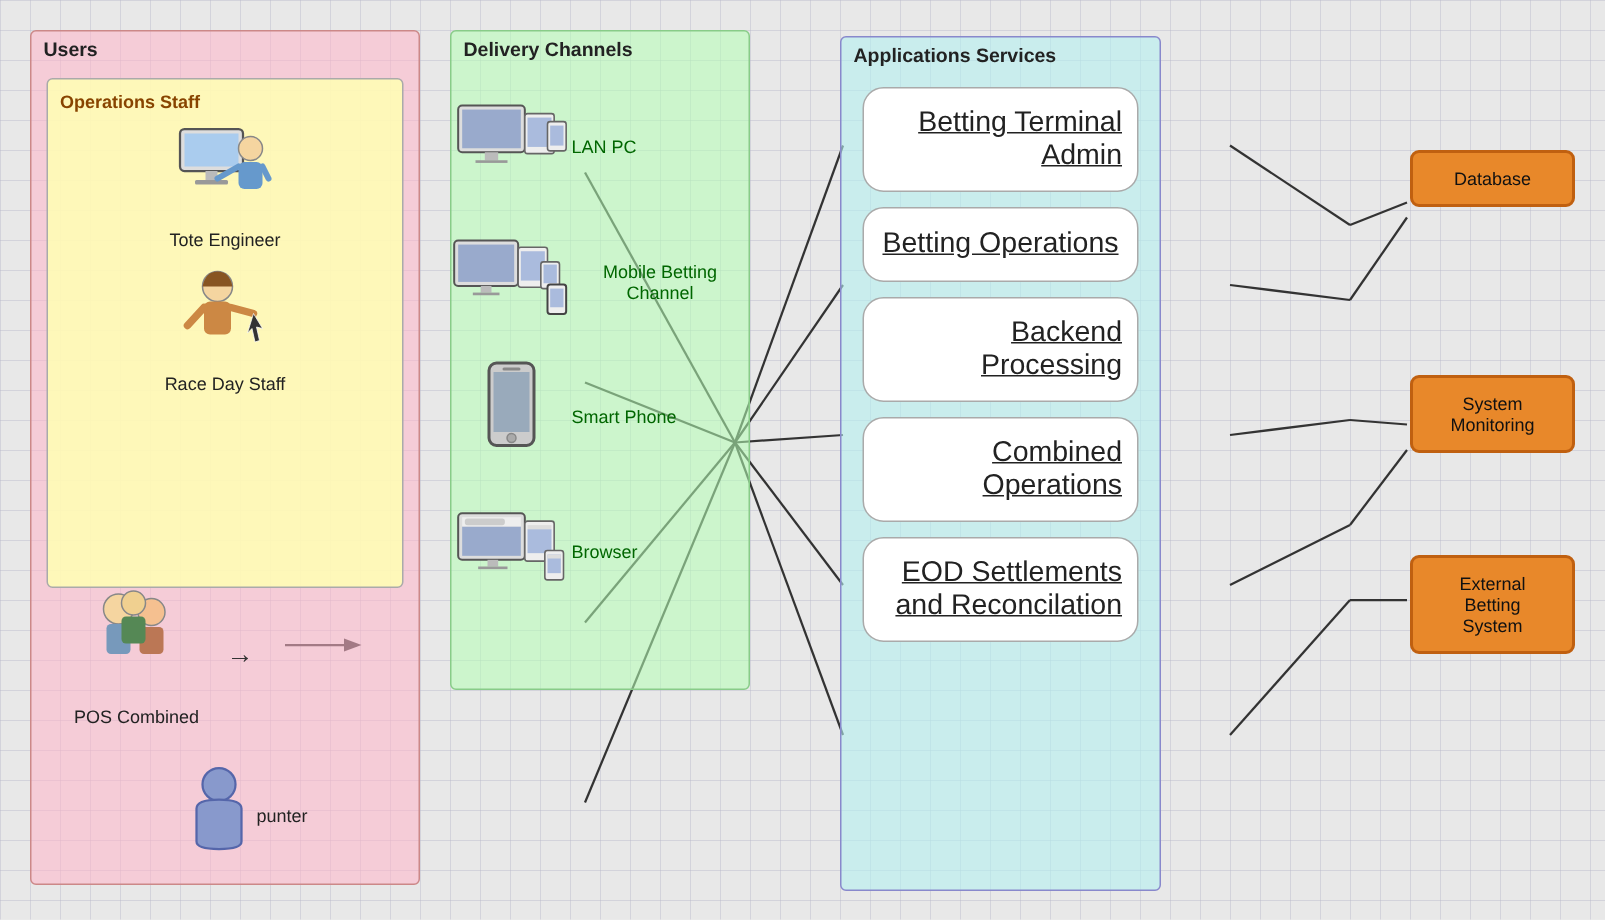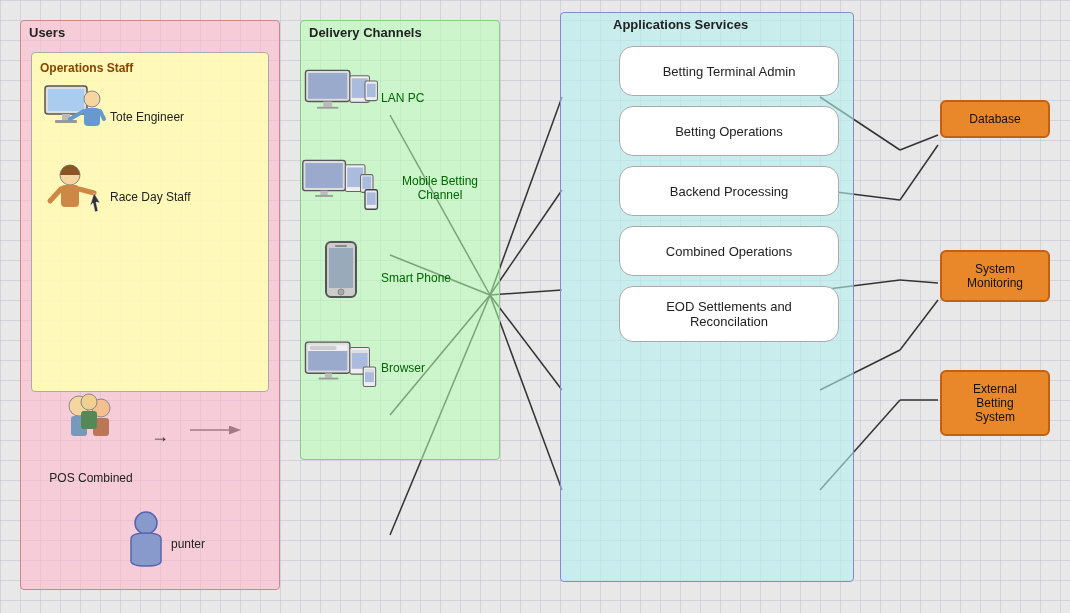--- a/index.html
+++ b/index.html
@@ -51,21 +51,21 @@
     }
     .ops-staff-label {
       font-size: 12px;
       font-weight: bold;
       color: #884400;
       margin-bottom: 6px;
     }
 
     .person-item {
       display: flex;
-      flex-direction: row;
+      flex-direction: column;
       align-items: center;
       margin-bottom: 10px;
     }
     .person-icon {
       width: 70px;
       height: 70px;
       display: flex;
       align-items: center;
       justify-content: center;
     }
@@ -82,42 +82,42 @@
       left: 300px; top: 20px;
       width: 200px; height: 440px;
       background: rgba(180, 255, 180, 0.55);
       border: 1.5px solid #8c8;
       border-radius: 4px;
     }
 
     
     .section-apps {
       position: absolute;
-      left: 560px; top: 12px;
-      width: 294px; height: 570px;
+      left: 560px; top: 24px;
+      width: 214px; height: 570px;
       background: rgba(180, 240, 240, 0.6);
       border: 1.5px solid #88c;
       border-radius: 4px;
-      padding-left: 44px;
     }
 
     
     .app-box {
       margin: 10px 14px;
       background: white;
       border: 1.5px solid #aaa;
       border-radius: 14px;
       padding: 12px 10px;
-      text-align: center;
+      text-align: right;
       color: #222;
-      font-size: 13px;
+      font-size: 19px;
       min-height: 50px;
       display: flex;
       align-items: center;
       justify-content: center;
+      text-decoration: underline;
     }
 
     
     .infra-box {
       position: absolute;
       background: #E8882A;
       border: 2px solid #c06010;
       border-radius: 6px;
       padding: 10px 14px;
       text-align: center;

